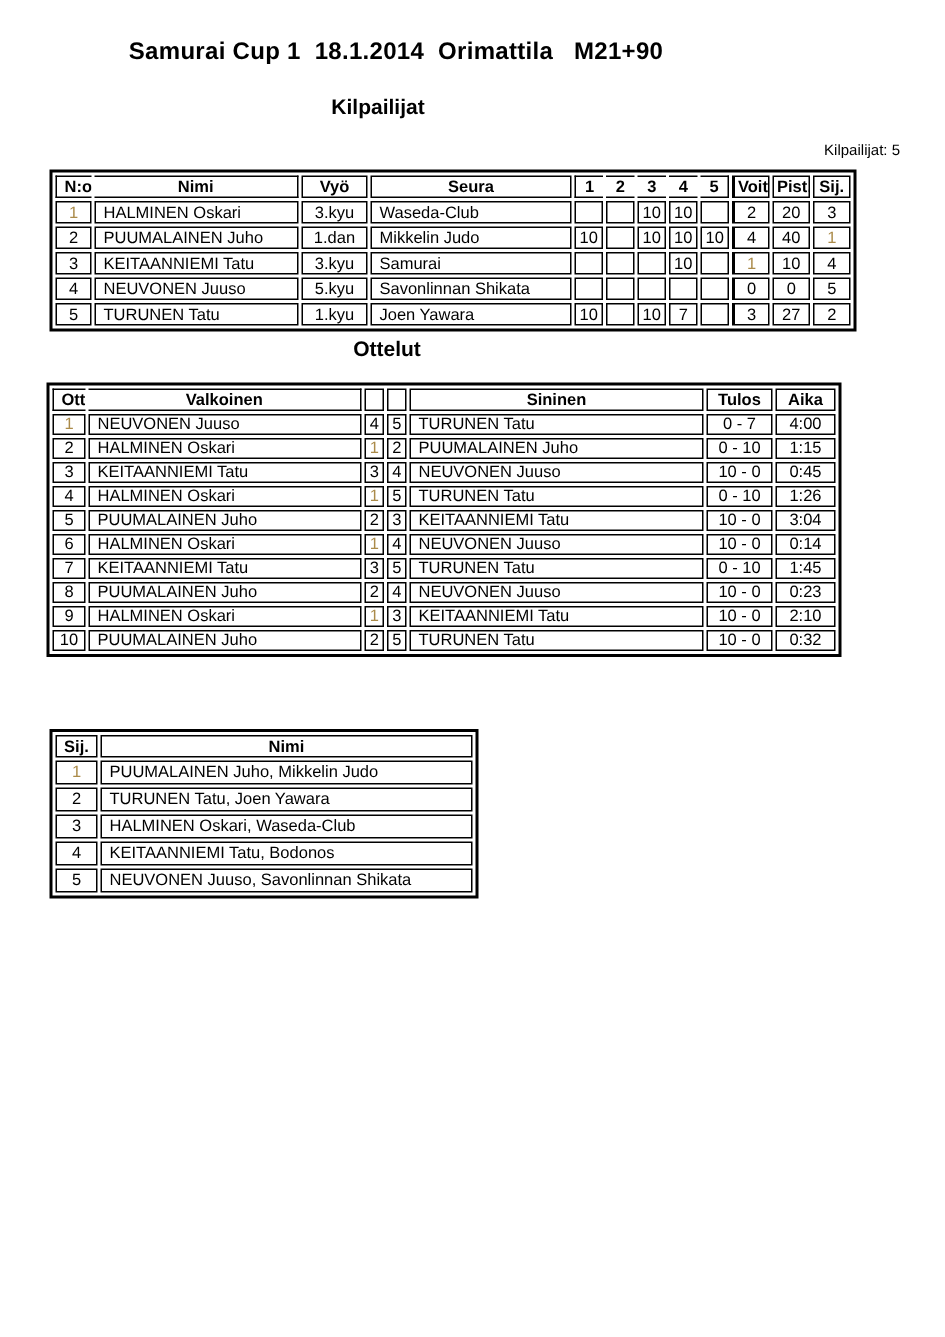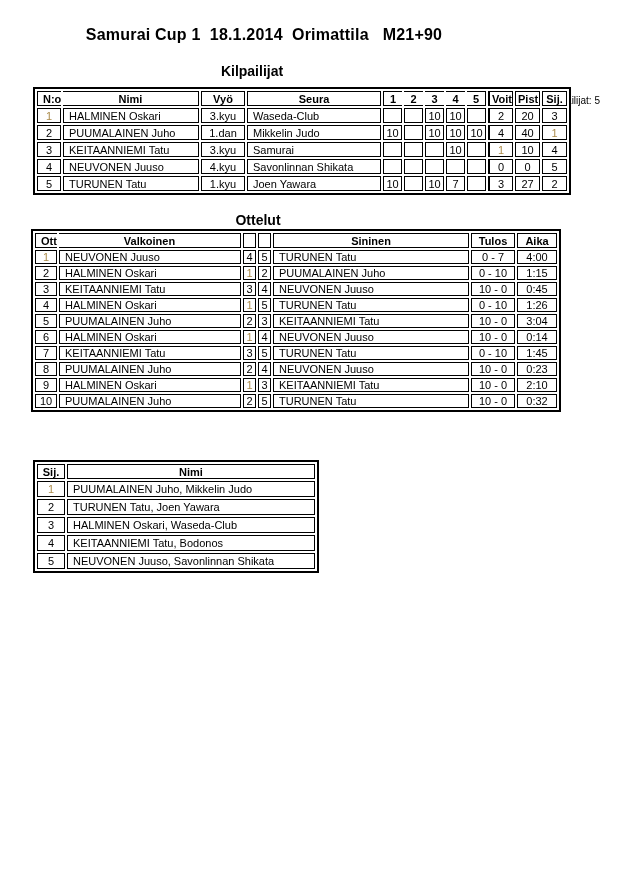--- a/index.html
+++ b/index.html
@@ -24,31 +24,32 @@
   }
   .count-label {
     position: absolute; top: 51px; left: 0; width: 600px;
     text-align: right; font-size: 10px; font-weight: normal; margin-top: 44px;
   }
   .section-heading {
     position: absolute; text-align: center;
     font-size: 14px; font-weight: bold;
   }
   #heading-kilpailijat { top: 63px; left: 0; width: 504px; }
-  #heading-ottelut     { top: 212px; left: 0; width: 484px; padding-left: 32px; }
+  #heading-ottelut     { top: 224px; left: 0; width: 484px; padding-left: 32px; }
   #heading-tulokset    { top: 443px; left: 0; width: 340px; margin-top: 48px; }
 
   table {
     position: absolute;
     border-collapse: separate;
     border-spacing: 2px;
     border: 2px solid #000;
     background: var(--background);
     table-layout: fixed;
     font-size: 11px;
+    margin-top: 26px;
   }
   #table-kilpailijat { top: 87px;  left: 33px; width: 532px; }
   #table-ottelut     { top: 229px; left: 31px; width: 530px; }
   #table-tulokset    { top: 460px; left: 33px; width: 284px; }
 
   th, td {
     border: 1px solid #000;
     font-weight: normal;
     overflow: hidden;
     white-space: nowrap;
@@ -146,21 +147,21 @@
         <td class="al-c"></td>
         <td class="al-c">10</td>
         <td class="al-c"></td>
         <td class="al-c faint-one tsep">1</td>
         <td class="al-c">10</td>
         <td class="al-c">4</td>
       </tr>
       <tr>
         <td class="al-c">4</td>
         <td class="al-l">NEUVONEN Juuso</td>
-        <td class="al-c">4.kyu</td>
+        <td class="al-c">5.kyu</td>
         <td class="al-l">Savonlinnan Shikata</td>
         <td class="al-c"></td>
         <td class="al-c"></td>
         <td class="al-c"></td>
         <td class="al-c"></td>
         <td class="al-c"></td>
         <td class="al-c tsep">0</td>
         <td class="al-c">0</td>
         <td class="al-c">5</td>
       </tr>

